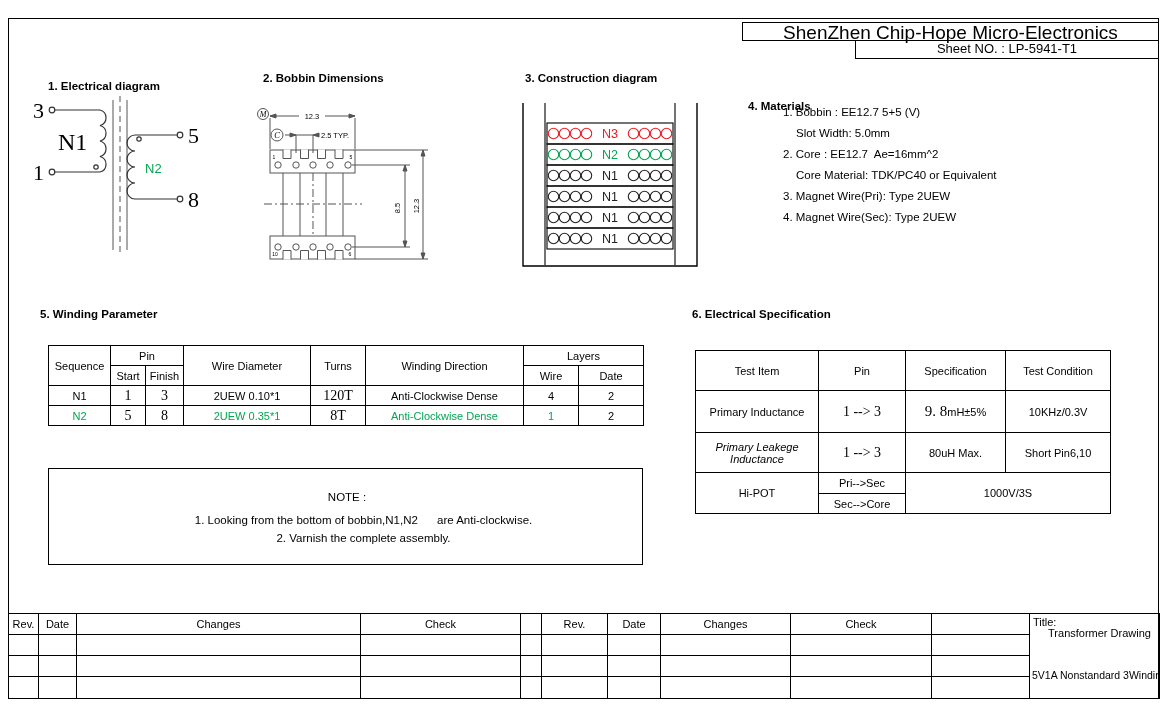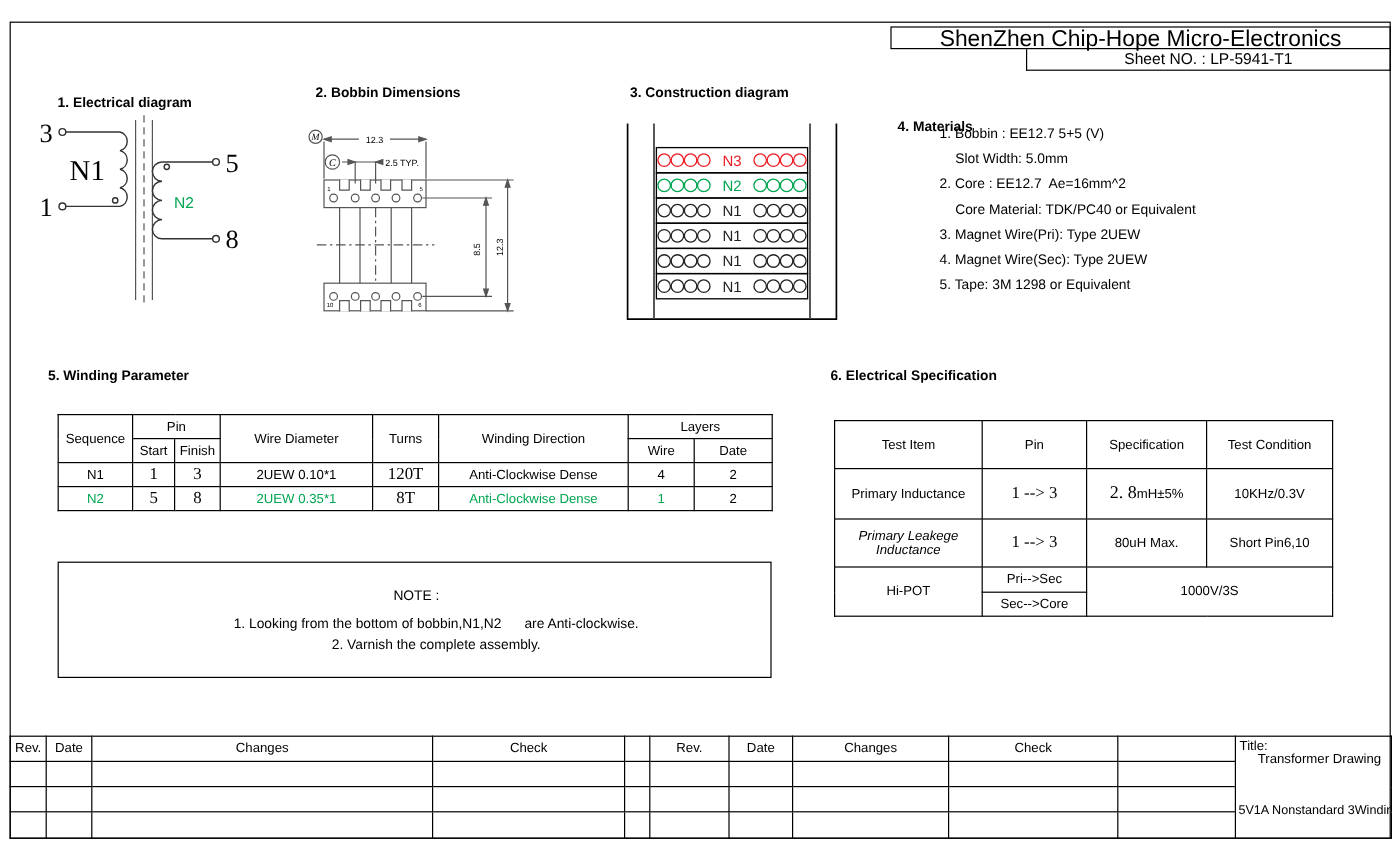--- a/index.html
+++ b/index.html
@@ -269,21 +269,20 @@
     </g>
   </svg>
 
   <div class="abs" style="left:783px; top:102px; width:380px;">
     <div class="mat-line">1. Bobbin : EE12.7 5+5 (V)</div>
     <div class="mat-line mat-indent">Slot Width: 5.0mm</div>
     <div class="mat-line">2. Core : EE12.7  Ae=16mm^2</div>
     <div class="mat-line mat-indent">Core Material: TDK/PC40 or Equivalent</div>
     <div class="mat-line">3. Magnet Wire(Pri): Type 2UEW</div>
     <div class="mat-line">4. Magnet Wire(Sec): Type 2UEW</div>
-    <div class="mat-line">5. Tape: 3M 1298 or Equivalent</div>
   </div>
 
   <table class="abs" style="left:48px; top:345px; width:595px;">
     <colgroup>
       <col style="width:62px">
         <col style="width:35px">
         <col style="width:38px">
         <col style="width:127px">
       <col style="width:55px">
         <col style="width:158px">
@@ -344,21 +343,21 @@
     <tbody>
         <tr style="height:40px">
       <td>Test Item</td>
       <td>Pin</td>
       <td>Specification</td>
       <td>Test Condition</td>
     </tr>
     <tr style="height:42px">
       <td>Primary Inductance</td>
       <td class="serif">1 --&gt; 3</td>
-      <td><span class="serif" style="font-size:15px">2. 8</span><span>mH±5%</span></td>
+      <td><span class="serif" style="font-size:15px">9. 8</span><span>mH±5%</span></td>
       <td>10KHz/0.3V</td>
     </tr>
     <tr style="height:40px">
       <td style="padding:0 10px;font-style:italic;">Primary Leakege Inductance</td>
       <td class="serif">1 --&gt; 3</td>
       <td>80uH Max.</td>
       <td>Short Pin6,10</td>
     </tr>
     <tr style="height:21px">
       <td rowspan="2">Hi-POT</td>

